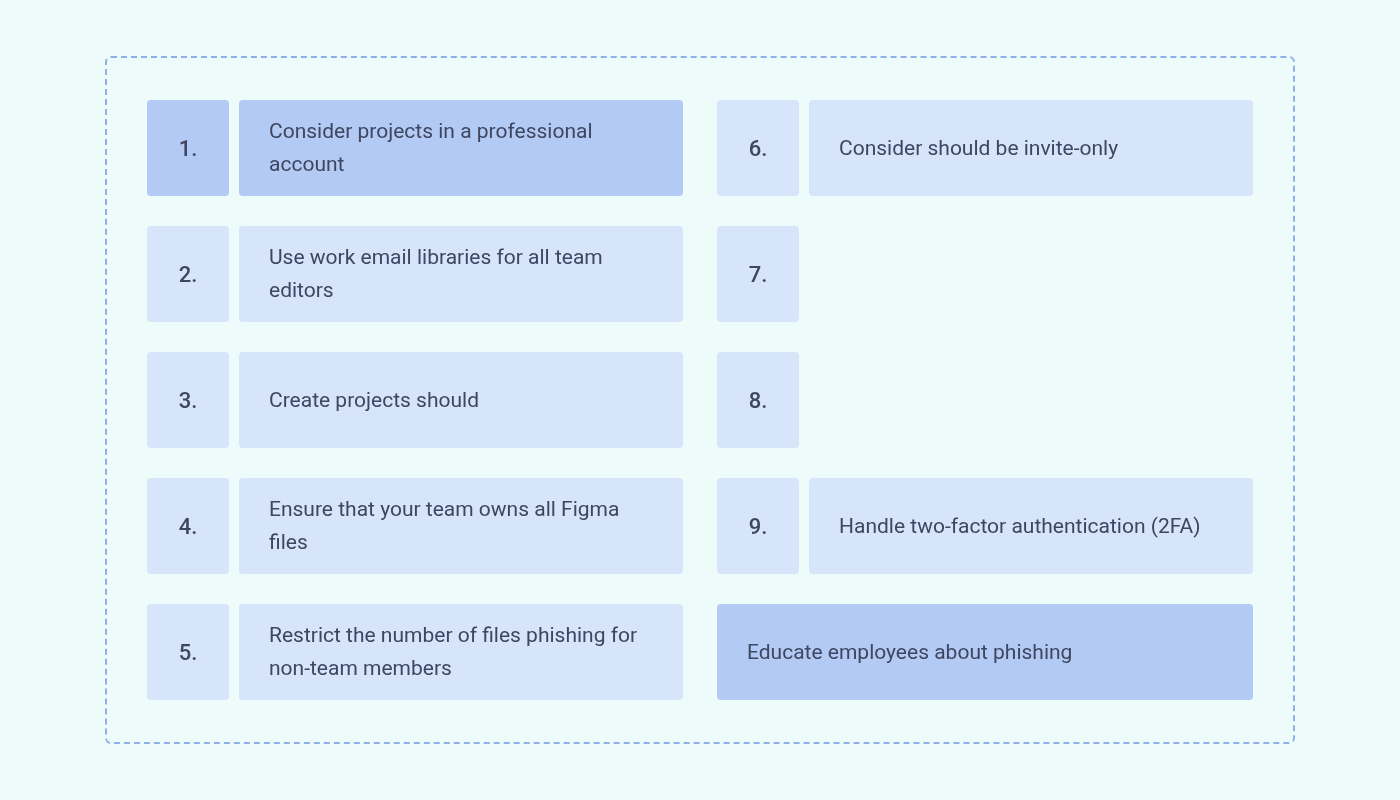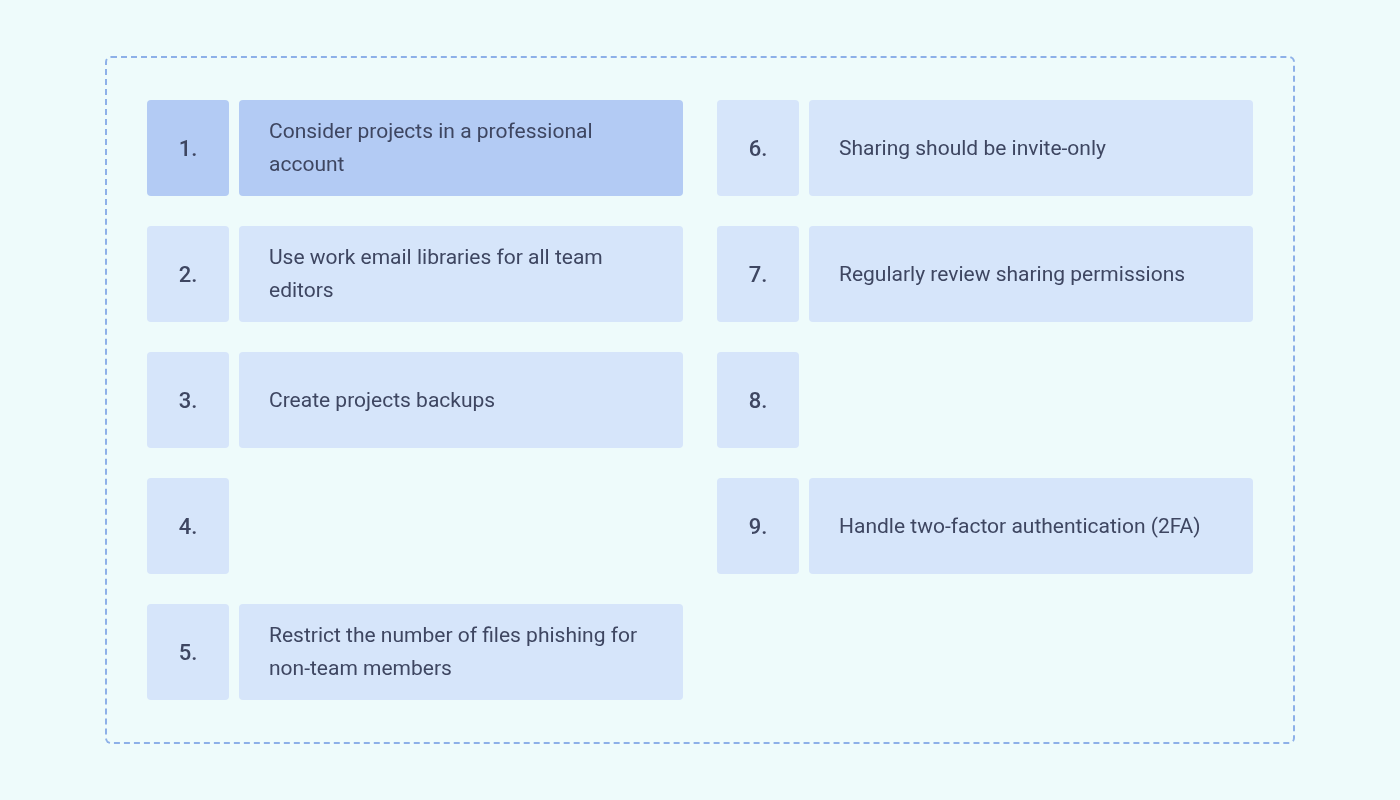--- a/index.html
+++ b/index.html
@@ -76,52 +76,53 @@
       <div class="text-box bg-dark">Consider projects in a professional account</div>
     </div>
 
     <div class="item">
       <div class="num-box bg-light">2.</div>
       <div class="text-box bg-light">Use work email libraries for all team editors</div>
     </div>
 
     <div class="item">
       <div class="num-box bg-light">3.</div>
-      <div class="text-box bg-light">Create projects backups</div>
+      <div class="text-box bg-light">Create projects should</div>
     </div>
 
     <div class="item">
       <div class="num-box bg-light">4.</div>
+      <div class="text-box bg-light">Ensure that your team owns all Figma files</div>
     </div>
 
     <div class="item">
       <div class="num-box bg-light">5.</div>
       <div class="text-box bg-light">Restrict the number of files phishing for non-team members</div>
     </div>
 
   </div>
 
   <div class="column">
 
     <div class="item">
       <div class="num-box bg-light">6.</div>
-      <div class="text-box bg-light">Sharing should be invite-only</div>
+      <div class="text-box bg-light">Consider should be invite-only</div>
     </div>
 
     <div class="item">
       <div class="num-box bg-light">7.</div>
-      <div class="text-box bg-light">Regularly review sharing permissions</div>
     </div>
 
     <div class="item">
       <div class="num-box bg-light">8.</div>
     </div>
 
     <div class="item">
       <div class="num-box bg-light">9.</div>
       <div class="text-box bg-light">Handle two-factor authentication (2FA)</div>
     </div>
 
     <div class="item">
+      <div class="text-box bg-dark">Educate employees about phishing</div>
     </div>
 
   </div>
 </div>
 
 </body></html>

